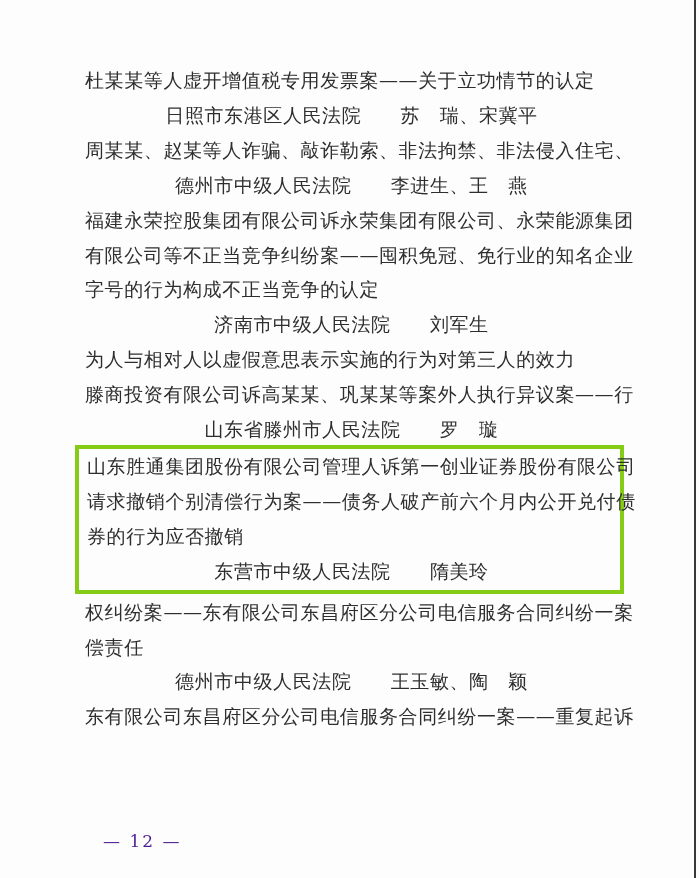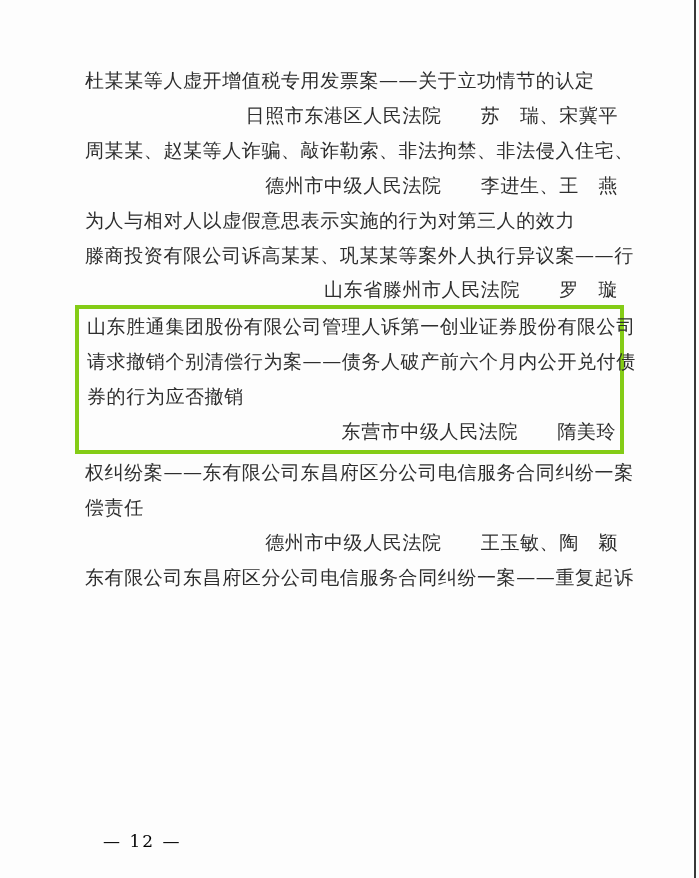--- a/index.html
+++ b/index.html
@@ -24,39 +24,39 @@
     font-size: 19px;
     line-height: 34.9px;
   }
   .case-entry { position: relative; }
   .title-line {
     text-align: left;
     letter-spacing: 0.6px;
     white-space: nowrap;
   }
   .court-line {
-    text-align: right;
+    text-align: center;
     letter-spacing: 0.6px;
     white-space: nowrap;
   }
   .case-entry.highlighted {
     border: 4px solid #84cc16;
     margin-left: -10px;
     margin-right: -6px;
     padding: 0 4px 1px 8px;
     margin-top: -2px;
     margin-bottom: 1px;
   }
   #page-number {
     position: absolute;
     left: 103px;
     top: 831px;
     font-size: 17px;
     letter-spacing: 2px;
-    color: #000000;
+    color: #4c1d95;
   }
   #scan-edge-line {
     position: absolute;
     left: 694px;
     top: 0;
     width: 2px;
     height: 878px;
     background: #383838;
   }
 </style>
@@ -65,20 +65,26 @@
 
 <div id="document-page">
   <div id="toc-list">
       <div class="case-entry">
         <div class="title-line">杜某某等人虚开增值税专用发票案——关于立功情节的认定</div>
         <div class="court-line">日照市东港区人民法院　　苏　瑞、宋冀平</div>
       </div>
       <div class="case-entry">
         <div class="title-line">周某某、赵某等人诈骗、敲诈勒索、非法拘禁、非法侵入住宅、</div>
         <div class="court-line">德州市中级人民法院　　李进生、王　燕</div>
+      </div>
+      <div class="case-entry">
+        <div class="title-line">福建永荣控股集团有限公司诉永荣集团有限公司、永荣能源集团</div>
+        <div class="title-line">有限公司等不正当竞争纠纷案——囤积免冠、免行业的知名企业</div>
+        <div class="title-line">字号的行为构成不正当竞争的认定</div>
+        <div class="court-line">济南市中级人民法院　　刘军生</div>
       </div>
       <div class="case-entry">
         <div class="title-line">为人与相对人以虚假意思表示实施的行为对第三人的效力</div>
         <div class="title-line">滕商投资有限公司诉高某某、巩某某等案外人执行异议案——行</div>
         <div class="court-line">山东省滕州市人民法院　　罗　璇</div>
       </div>
       <div class="case-entry highlighted">
         <div class="title-line">山东胜通集团股份有限公司管理人诉第一创业证券股份有限公司</div>
         <div class="title-line">请求撤销个别清偿行为案——债务人破产前六个月内公开兑付债</div>
         <div class="title-line">券的行为应否撤销</div>

